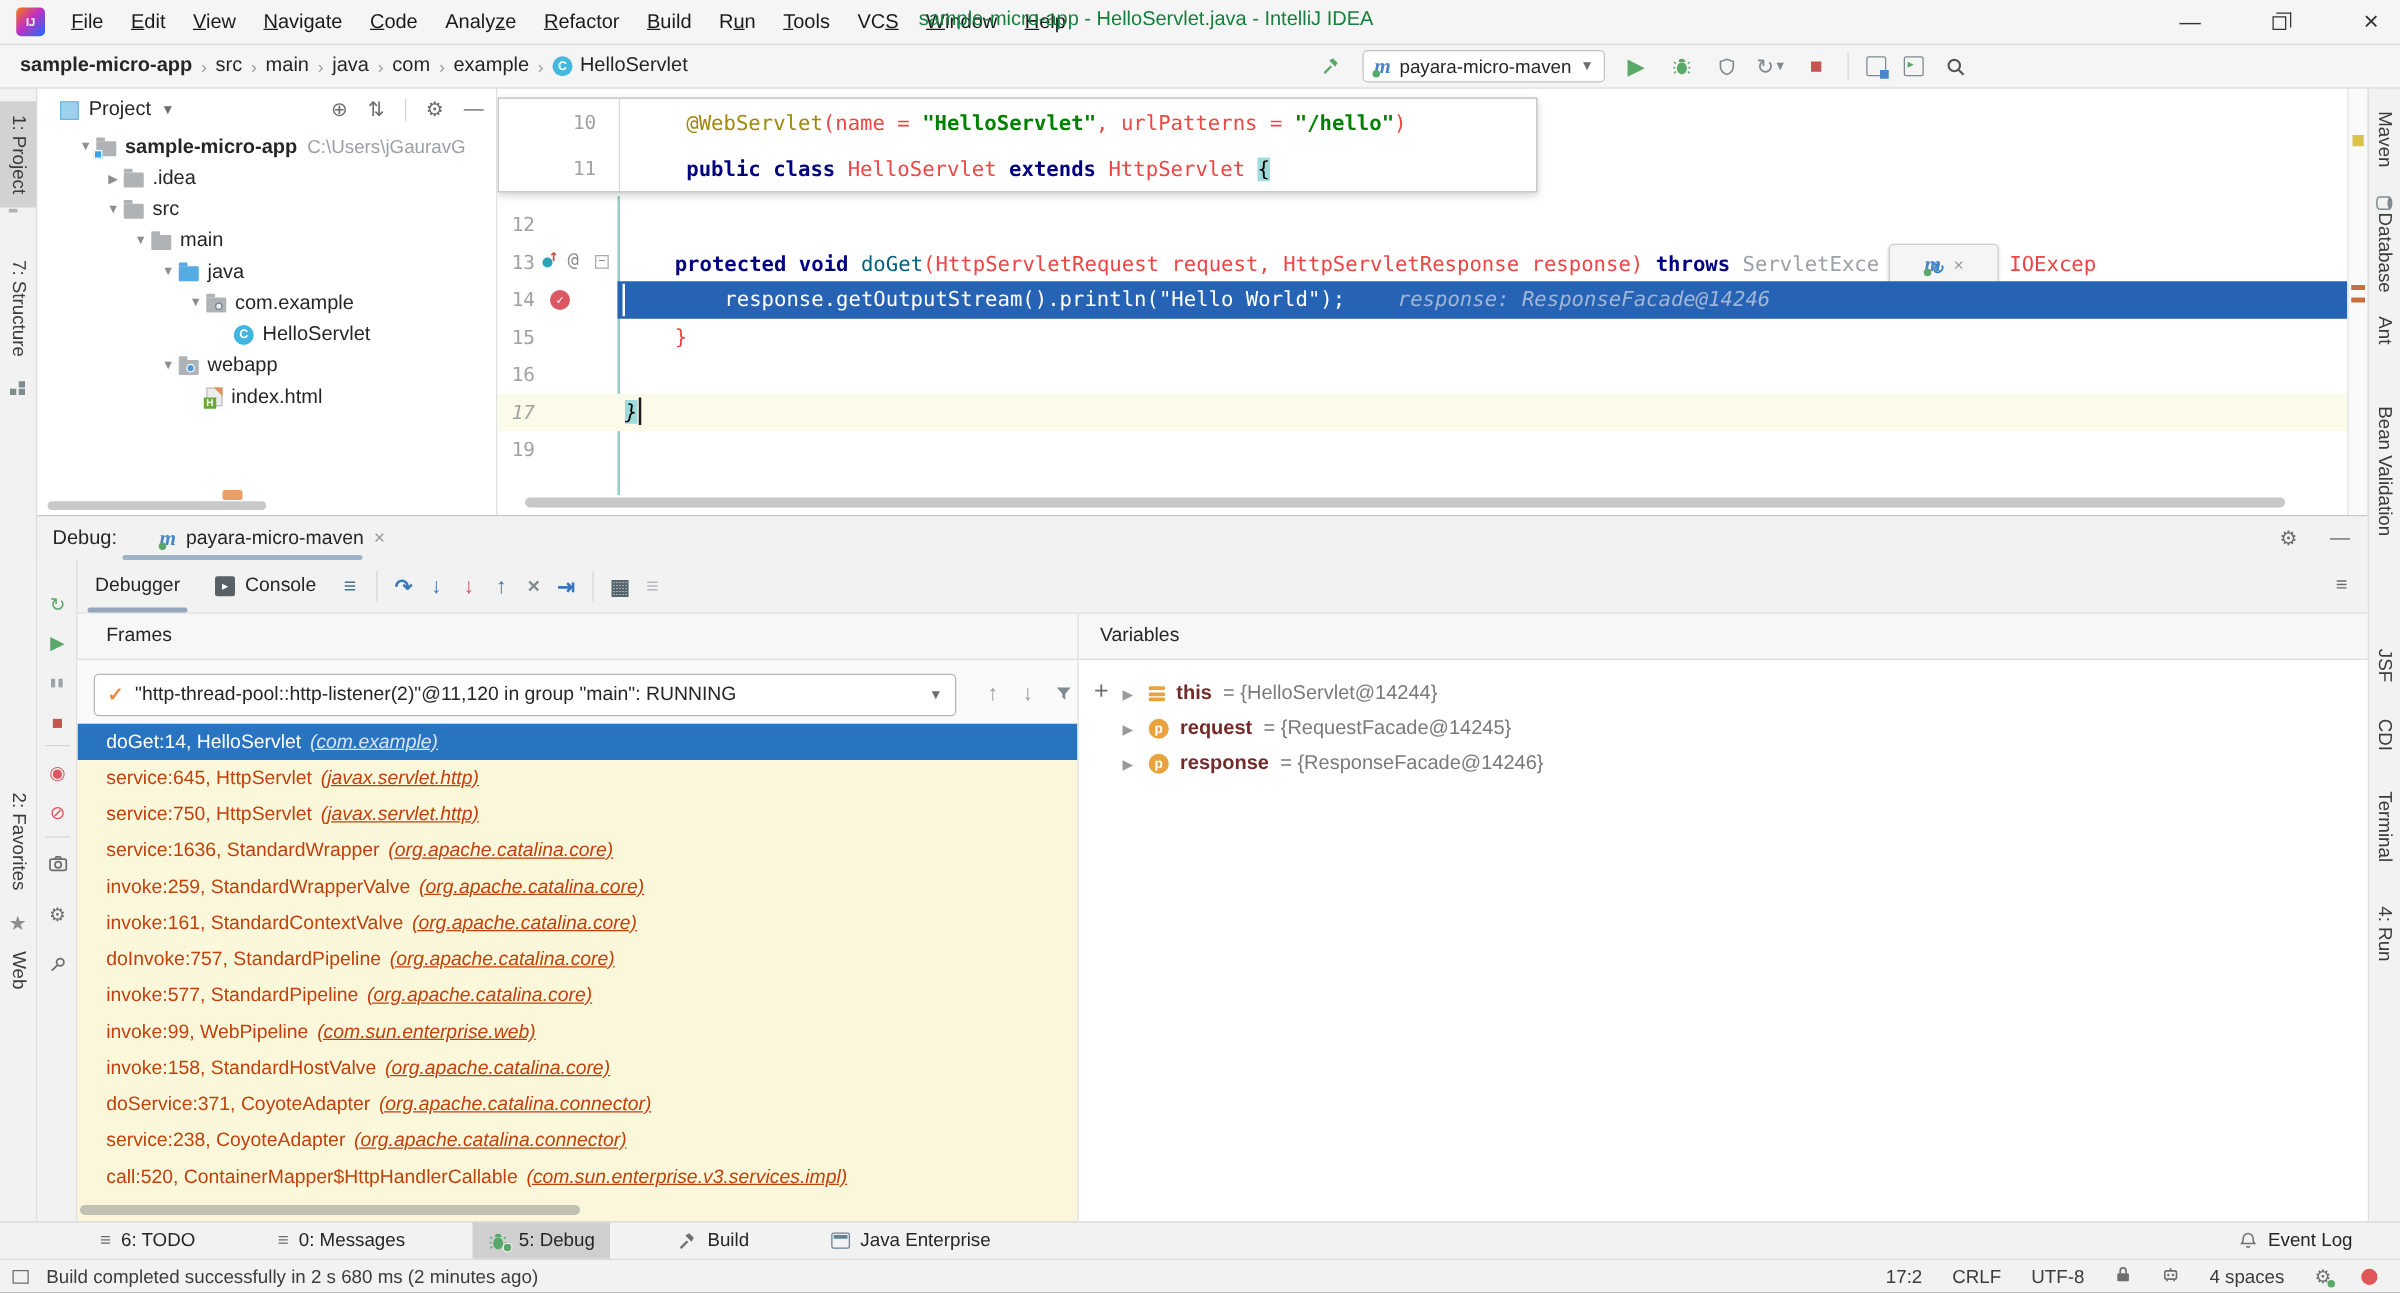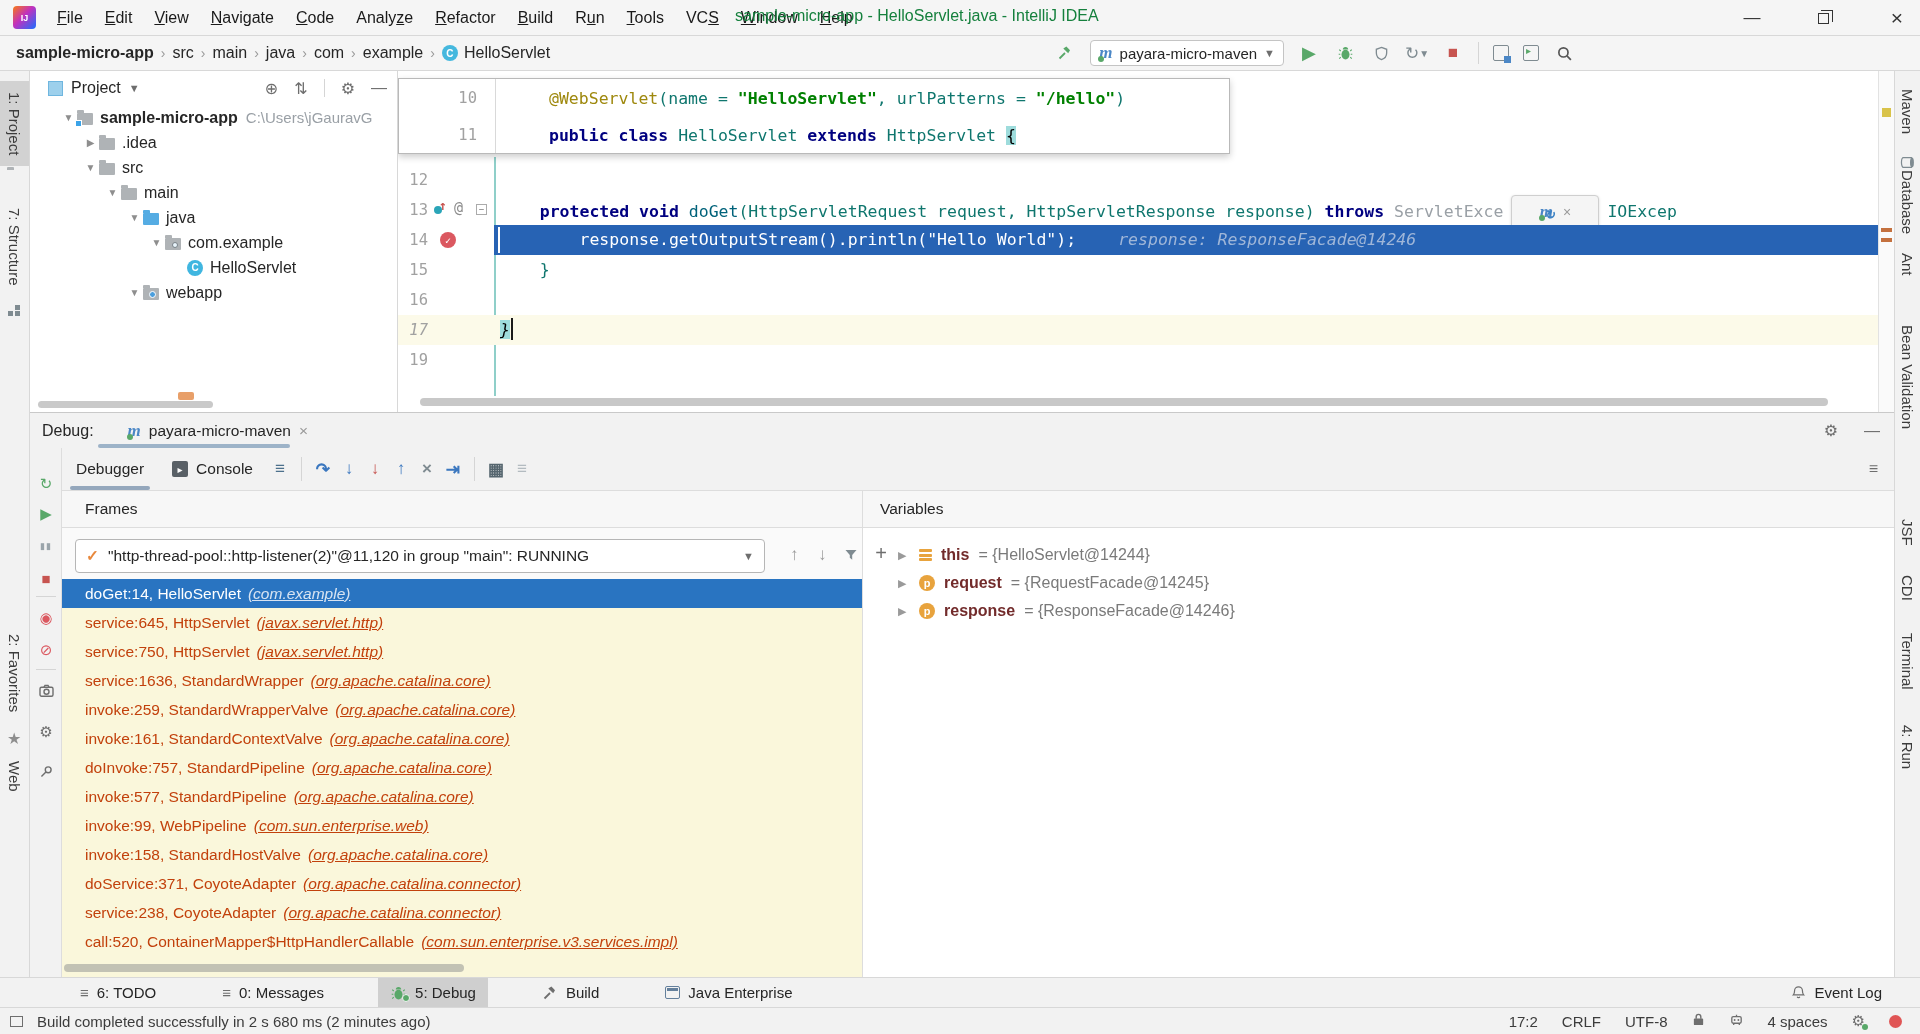--- a/index.html
+++ b/index.html
@@ -91,21 +91,21 @@
   .ovr-dot{position:absolute;left:2px;top:11px;width:8px;height:8px;border-radius:50%;background:#2AA5B8;}
   .ovr-ar{position:absolute;left:7px;top:3px;color:#C75450;font-size:13px;font-weight:bold;}
   .ovr-at{position:absolute;left:22px;top:4px;color:#8C8C8C;font-size:15px;}
   .foldbox{position:absolute;left:44px;top:9px;width:11px;height:11px;border:1px solid #ABABAB;background:#fff;
            color:#7A7A7A;font-size:9px;line-height:9px;text-align:center;}
   .ecode{position:absolute;left:102px;top:0;line-height:30px;white-space:pre;}
   .k{color:#000080;font-weight:bold;}
   .s{color:#008000;font-weight:bold;}
   .ann{color:#9E880D;}
   .m{color:#00627A;}
-  .p{color:#0f766e;}
+  .p{color:#ef4444;}
   .gray{color:#9AA0A6;}
   .w{color:#fff;}
   .brace{background:#9EDCDC;color:#000;}
   .hint{display:inline-block;color:#9FB6D8;font-style:italic;margin-left:42px;}
   .caret{display:inline-block;width:2px;height:22px;background:#1A1A1A;vertical-align:-5px;margin-left:1px;}
   .popup{position:absolute;left:0;top:7px;width:832px;height:76px;background:#fff;border:1px solid #B9B9B9;
          box-shadow:0 3px 7px rgba(0,0,0,.2);}
   .popup .erow{width:830px;height:37px;margin-left:48px;}
   .popup .enum{line-height:37px;}
   .popup .ecode{line-height:37px;}
@@ -362,20 +362,27 @@
         </div>
         <div class="trow" style="padding-left: 96px;">
           <span class="tarrow">▼</span>
           <span class="ticon">
             <span class="folder">
               <span class="webdot"></span>
             </span>
           </span>
           <span>webapp</span>
         </div>
+        <div class="trow" style="padding-left: 118px;">
+          <span class="tarrow"></span>
+          <span class="ticon">
+            <span class="htmlic"></span>
+          </span>
+          <span>index.html</span>
+        </div>
       </div>
     <div class="pcut"></div>
     <div class="pscroll"></div>
   </div>
 
   <div class="editor">
     <div class="gutsep"></div>
     <div id="elines">
         <div class="erow" style="top: 94px; height: 30px;">
           <span class="enum">12</span>

